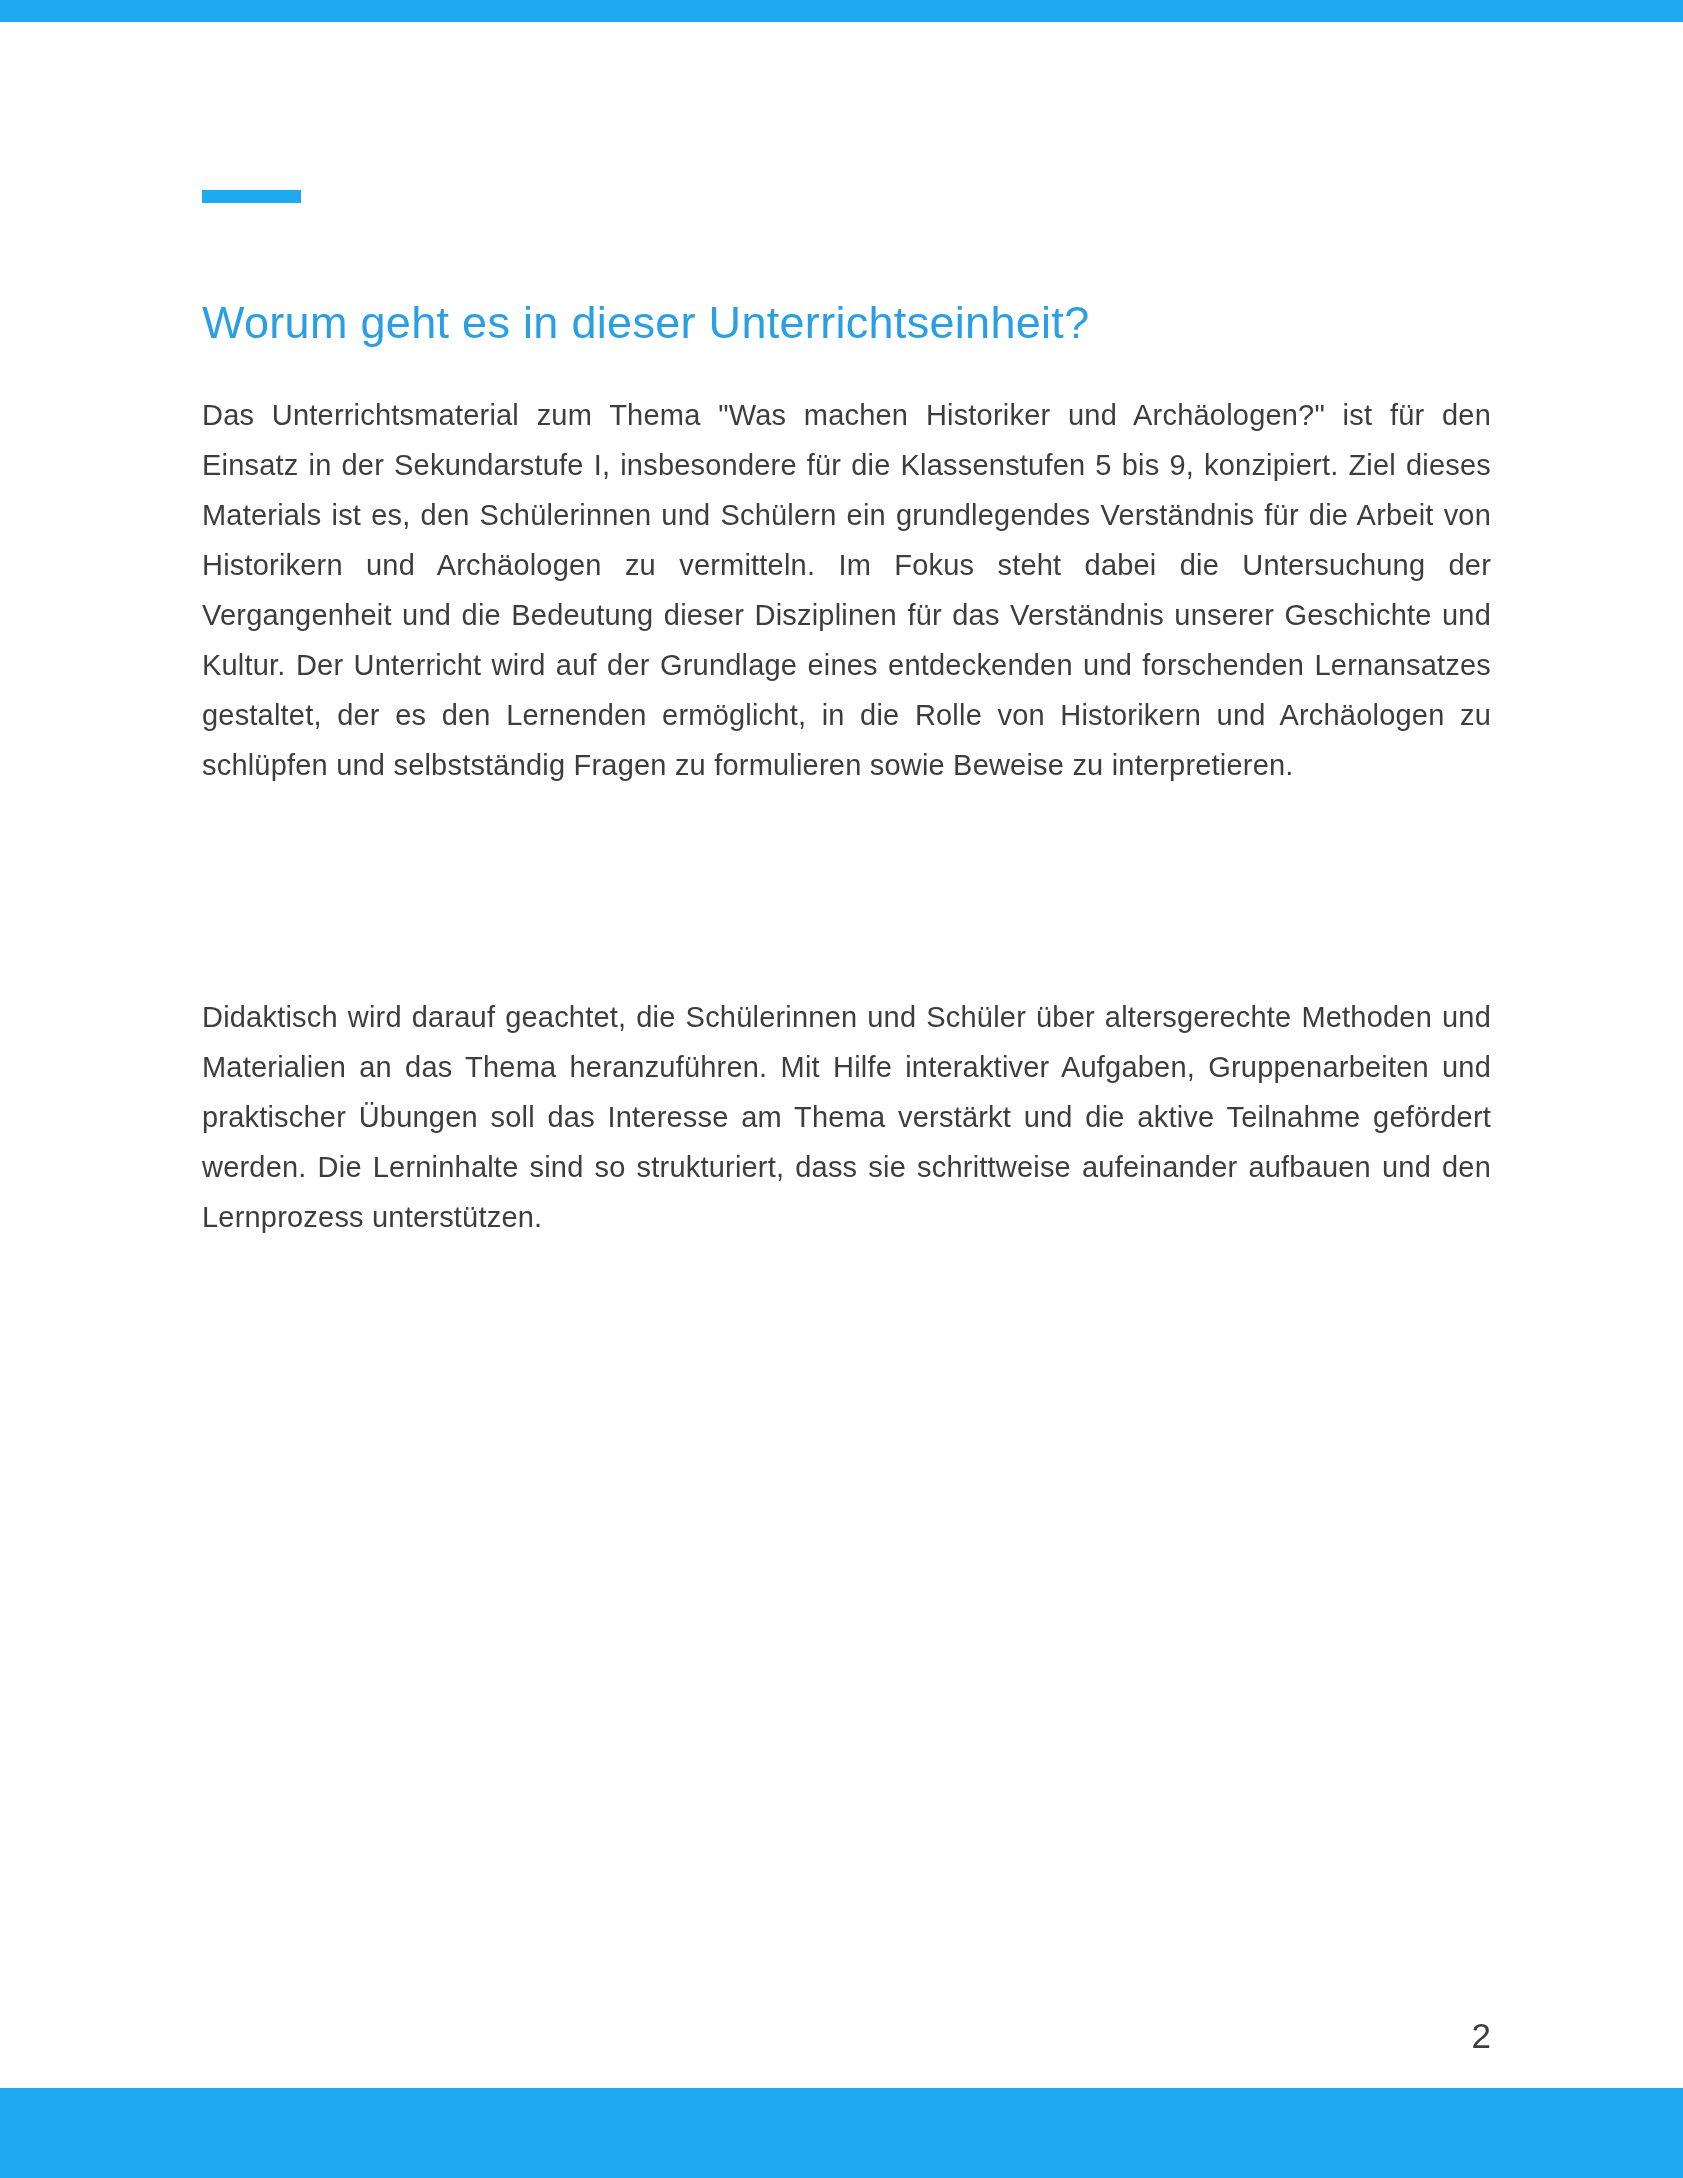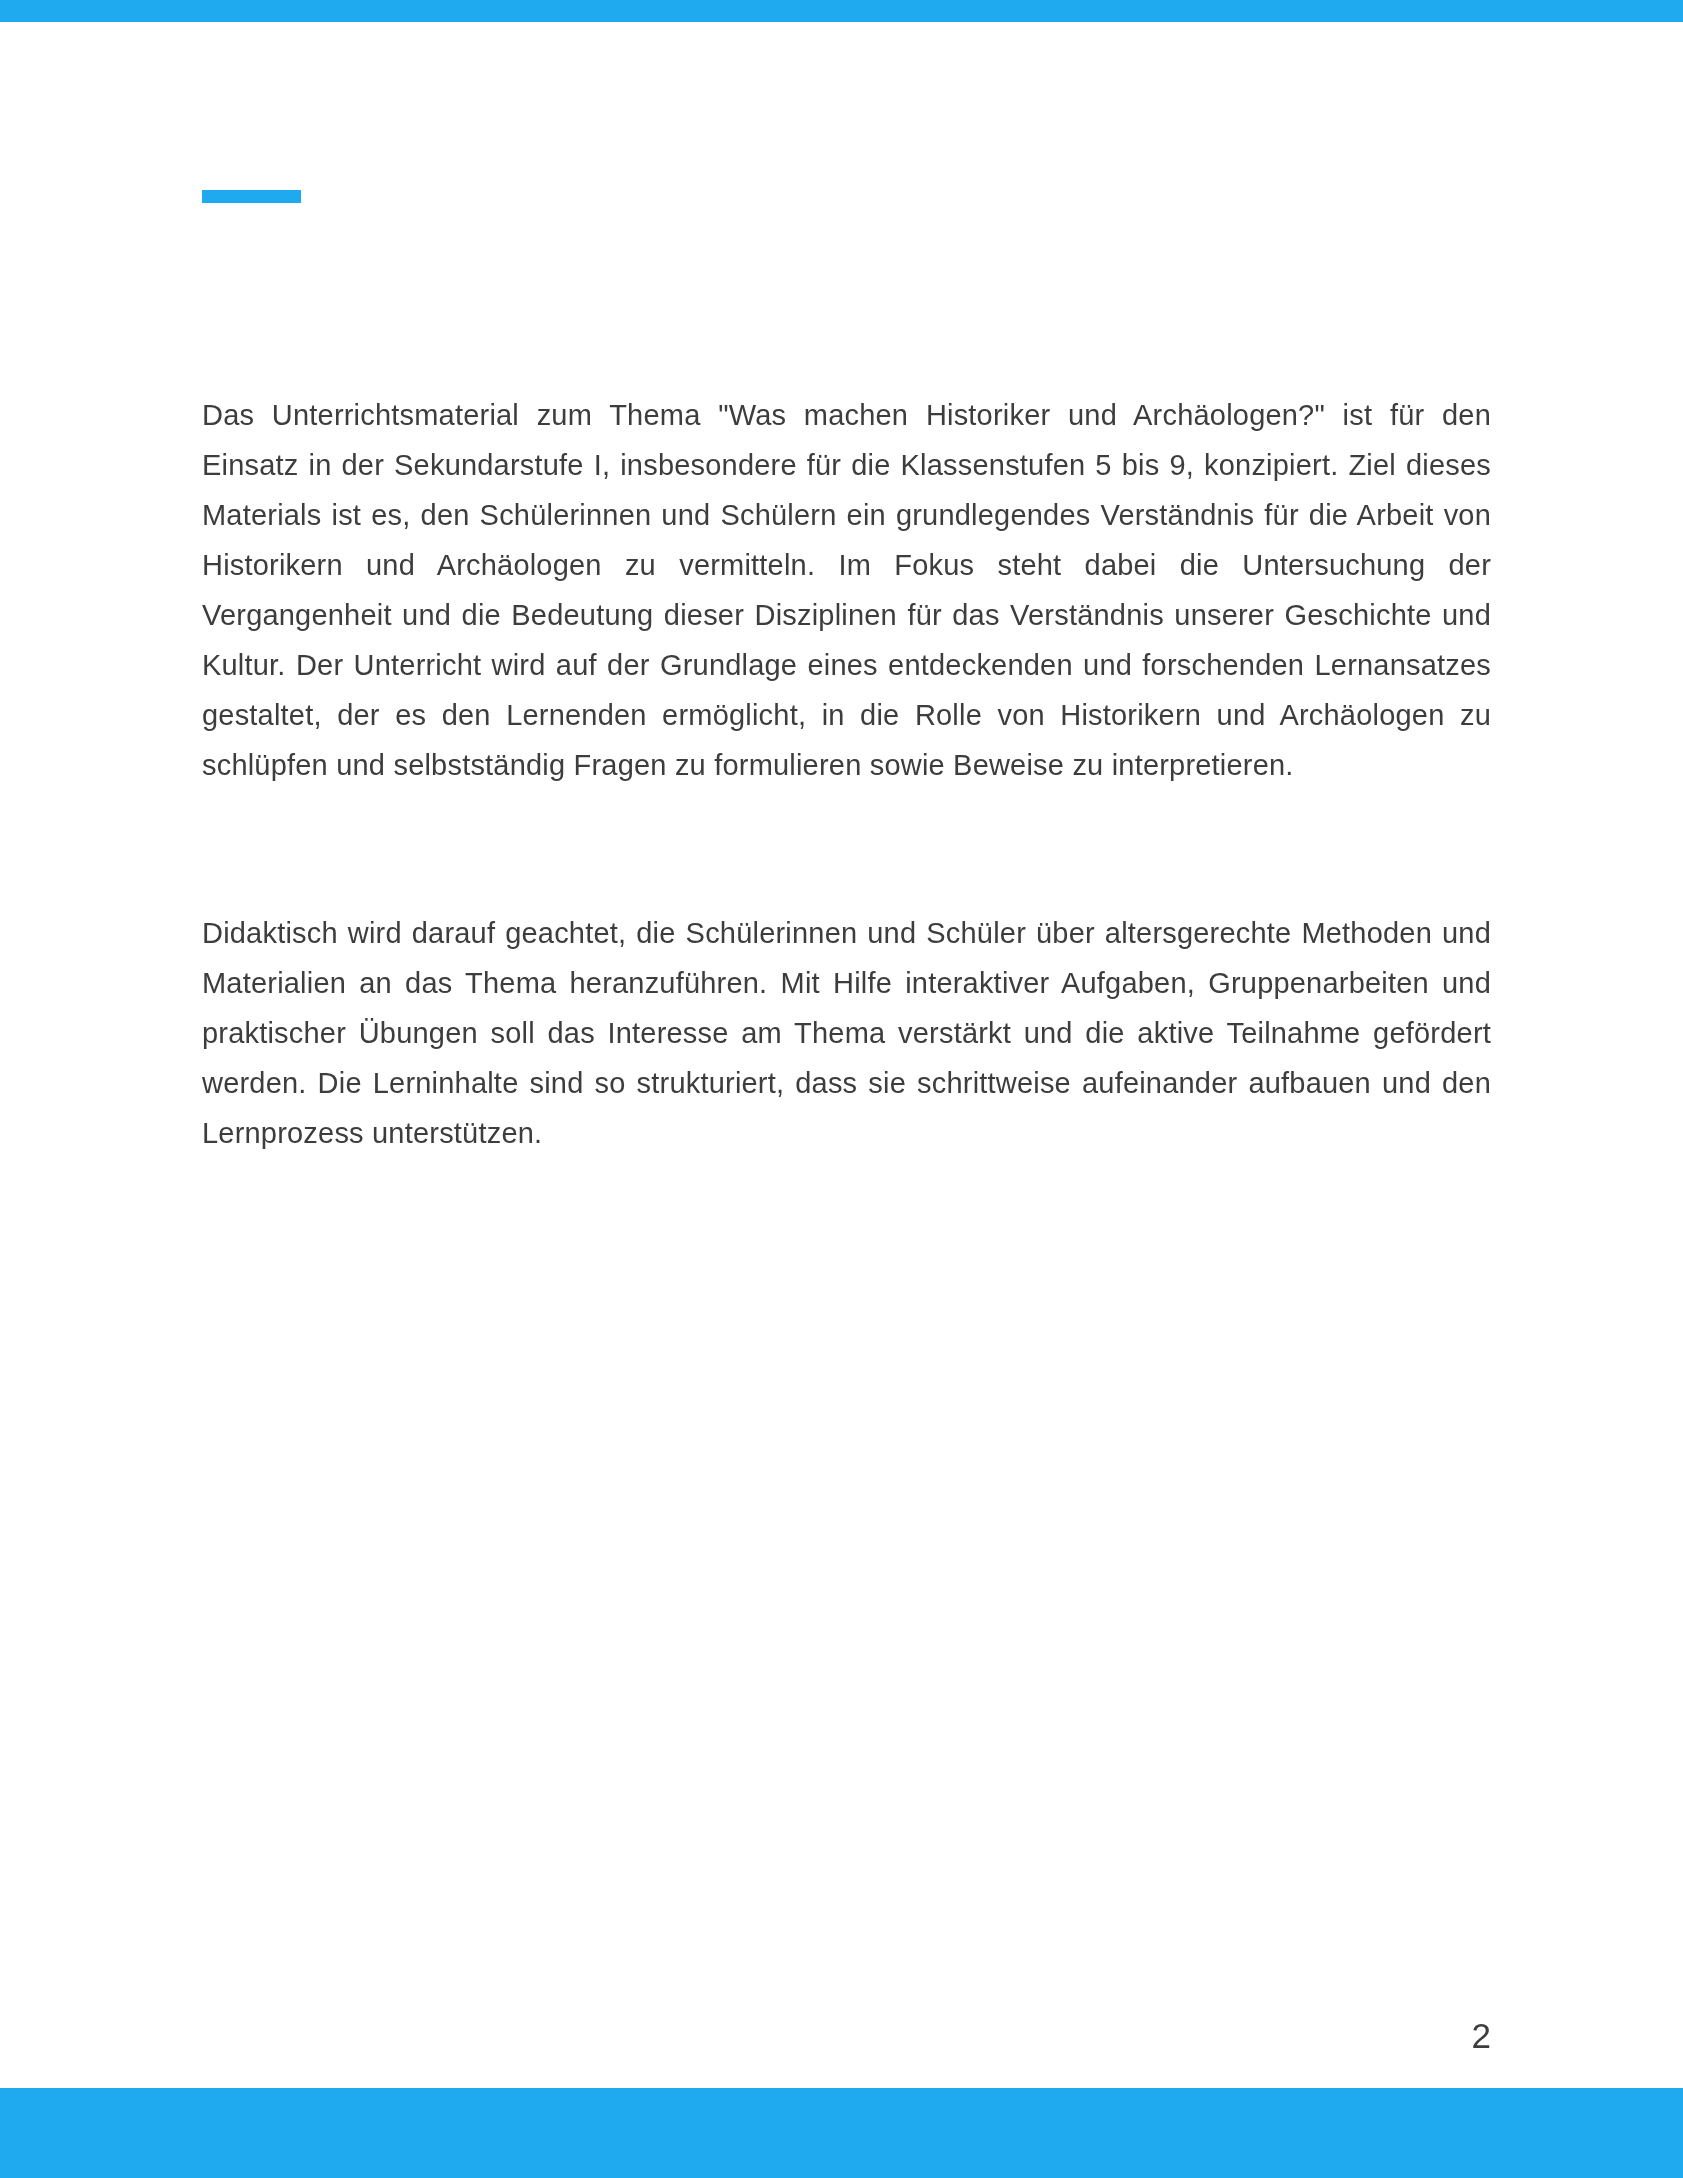--- a/index.html
+++ b/index.html
@@ -49,41 +49,42 @@
     left:202px;
     width:1289px;
     margin:0;
     font-size:29px;
     line-height:50px;
     color:var(--text);
     text-align:justify;
     letter-spacing:0.2px;
   }
   .body-text.p1{top:390px;}
-  .body-text.p2{top:908px;}
+  .body-text.p2{top:992px;}
   .page-number{
     position:absolute;
     left:202px;
     width:1289px;
     top:2016px;
     margin:0;
     font-size:35px;
     color:var(--text);
     text-align:right;
   }
 </style>
 </head>
 <body>
 
 <div class="page">
 
   <div class="accent-bar top"></div>
 
   <div class="heading-marker"></div>
 
+  <h1 class="section-heading">Worum geht es in dieser Unterrichtseinheit?</h1>
 
   <p class="body-text p1">Das Unterrichtsmaterial zum Thema "Was machen Historiker und Archäologen?" ist für den Einsatz in der Sekundarstufe I, insbesondere für die Klassenstufen 5 bis 9, konzipiert. Ziel dieses Materials ist es, den Schülerinnen und Schülern ein grundlegendes Verständnis für die Arbeit von Historikern und Archäologen zu vermitteln. Im Fokus steht dabei die Untersuchung der Vergangenheit und die Bedeutung dieser Disziplinen für das Verständnis unserer Geschichte und Kultur. Der Unterricht wird auf der Grundlage eines entdeckenden und forschenden Lernansatzes gestaltet, der es den Lernenden ermöglicht, in die Rolle von Historikern und Archäologen zu schlüpfen und selbstständig Fragen zu formulieren sowie Beweise zu interpretieren.</p>
 
   <p class="body-text p2">Didaktisch wird darauf geachtet, die Schülerinnen und Schüler über altersgerechte Methoden und Materialien an das Thema heranzuführen. Mit Hilfe interaktiver Aufgaben, Gruppenarbeiten und praktischer Übungen soll das Interesse am Thema verstärkt und die aktive Teilnahme gefördert werden. Die Lerninhalte sind so strukturiert, dass sie schrittweise aufeinander aufbauen und den Lernprozess unterstützen.</p>
 
   <div class="page-number">2</div>
 
   <div class="accent-bar bottom"></div>
 
 </div>

